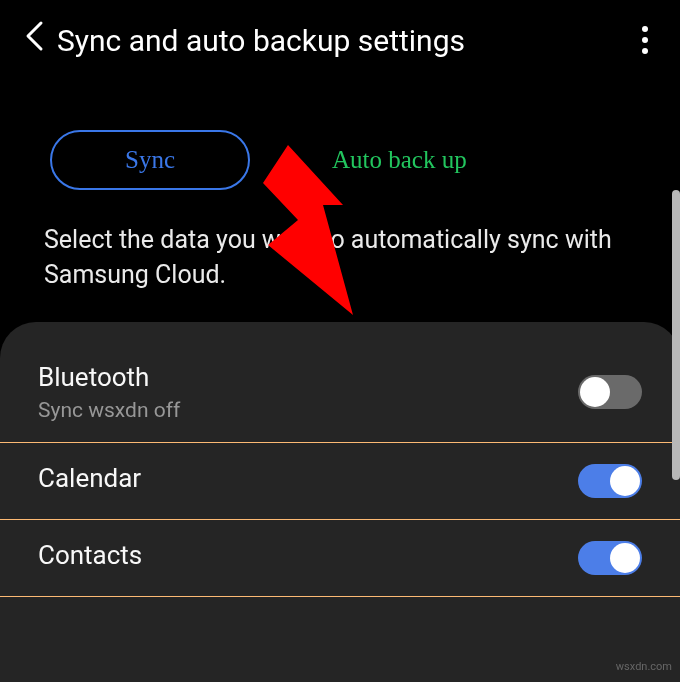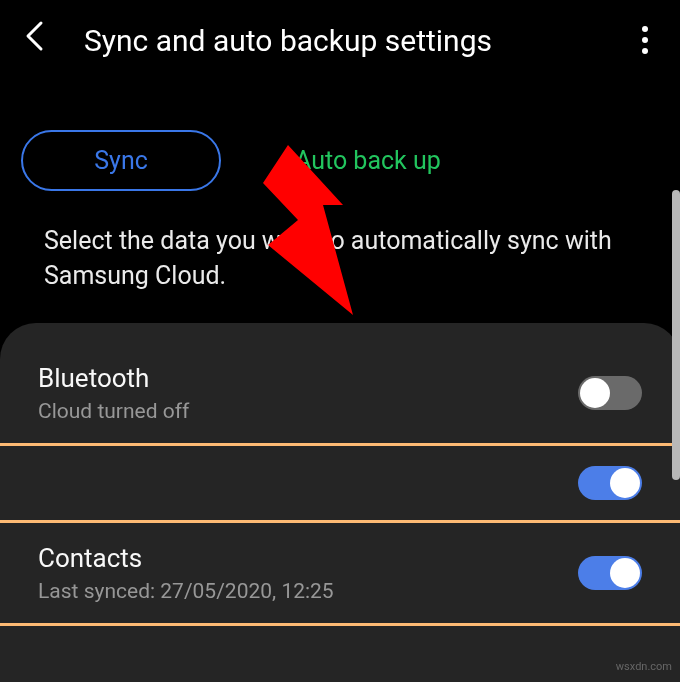--- a/index.html
+++ b/index.html
@@ -14,21 +14,21 @@
       background: #000000;
       font-family: -apple-system, BlinkMacSystemFont, 'Segoe UI', Roboto, sans-serif;
       color: #ffffff;
       overflow: hidden;
       position: relative;
     }
     .header {
       display: flex;
       align-items: center;
       padding: 20px 24px;
-      gap: 40px;
+      gap: 13px;
     }
     .back-icon {
       font-size: 32px;
       font-weight: 300;
       cursor: pointer;
       color: #ffffff;
     }
     .page-title {
       font-size: 30px;
       font-weight: 400;
@@ -43,23 +43,24 @@
       padding: 4px 8px;
     }
     .more-icon span {
       width: 6px;
       height: 6px;
       border-radius: 50%;
       background: #ffffff;
     }
     .tabs-container {
       display: flex;
-      padding: 50px 50px 24px 21px;
-      gap: 22px;
+      padding: 50px 50px 24px 50px;
+      gap: 30px;
       position: relative;
+      font-family: Liberation Serif, serif;
     }
     .tab {
       padding: 14px 50px;
       border-radius: 40px;
       font-size: 25px;
       cursor: pointer;
       border: 2px solid transparent;
       min-width: 200px;
       text-align: center;
     }
@@ -80,21 +81,21 @@
       background: #252525;
       border-radius: 36px 36px 0 0;
       padding: 30px 0;
       height: 400px;
     }
     .setting-item {
       display: flex;
       align-items: center;
       justify-content: space-between;
       padding: 20px 38px;
-      border-bottom: 3px solid #fdba74;
+      border-bottom: 1px solid #fdba74;
       margin: 0 0px;
     }
     .setting-item:first-child {
       padding-top: 10px;
     }
     .setting-left {
       flex: 1;
     }
     .setting-title {
       font-size: 26px;
@@ -179,39 +180,39 @@
   <div class="tab inactive">Auto back up</div>
 </div>
 
 <div class="description">Select the data you want to automatically sync with Samsung Cloud.</div>
 
 <div class="settings-panel">
 
   <div class="setting-item">
     <div class="setting-left">
       <div class="setting-title">Bluetooth</div>
-      <div class="setting-subtitle">Cloud turned off</div>
+      <div class="setting-subtitle">Sync wsxdn off</div>
     </div>
     <div class="toggle off">
       <div class="toggle-knob"></div>
     </div>
   </div>
 
   <div class="setting-item">
     <div class="setting-left">
+      <div class="setting-title">Calendar</div>
     </div>
     <div class="toggle on">
       <div class="toggle-knob"></div>
     </div>
   </div>
 
   <div class="setting-item">
     <div class="setting-left">
       <div class="setting-title">Contacts</div>
-      <div class="setting-subtitle">Last synced: 27/05/2020, 12:25</div>
     </div>
     <div class="toggle on">
       <div class="toggle-knob"></div>
     </div>
   </div>
 
 </div>
 
 <div class="scrollbar"></div>
 

